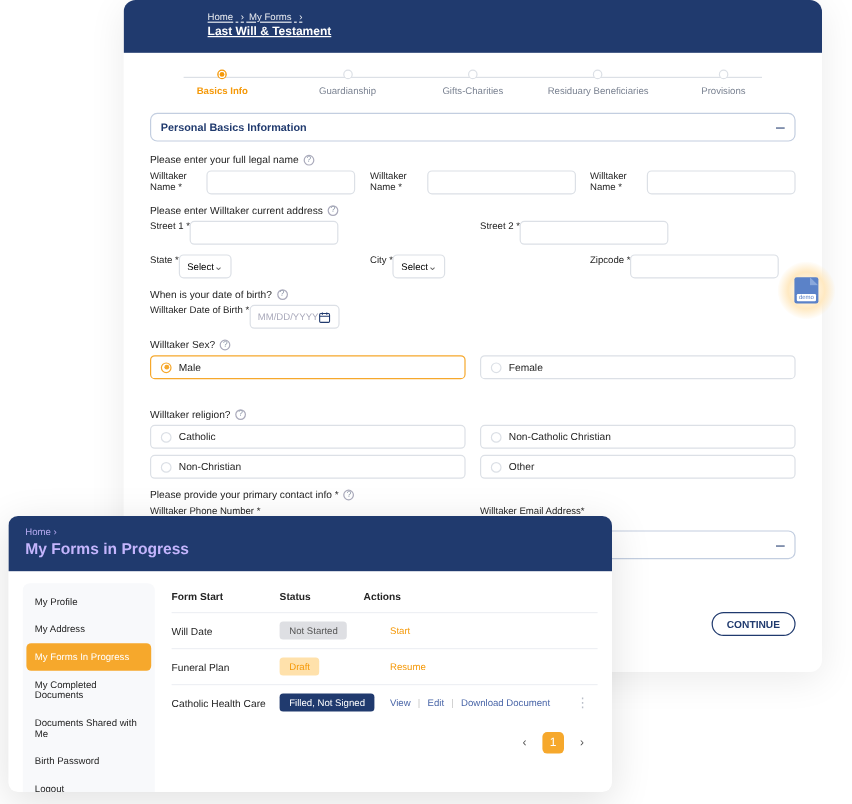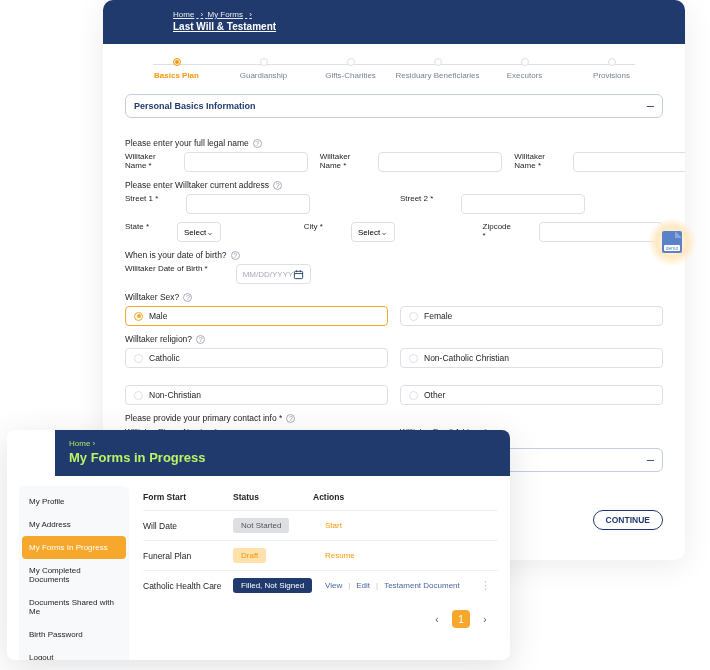--- a/index.html
+++ b/index.html
@@ -34,32 +34,32 @@
   
   .stepper { display:flex; justify-content:space-between; padding: 14px 30px 10px; align-items:flex-start; position:relative; }
   .stepper::before { content:""; position:absolute; top: 20px; left: 50px; right:50px; height:1px; background: var(--border); z-index:0; }
   .step { text-align:center; z-index:1; flex:1; font-size:8px; color: var(--muted); position:relative; }
   .step .dot { width:8px; height:8px; border:1px solid var(--border); background:#fff; border-radius:50%; margin:0 auto 5px; }
   .step.active .dot { border-color: var(--orange-text); background: #fff; box-shadow: inset 0 0 0 2px #fff, inset 0 0 0 4px var(--orange-text); }
   .step.active .dot::after { content:""; display:block; width:4px; height:4px; background:var(--orange-text); border-radius:50%; margin:1px auto; }
   .step.active { color: var(--orange-text); font-weight:600; }
 
   
-  .panel { margin: 4px 22px 20px; border:1px solid var(--panel-line); border-radius:6px; padding:6px 8px; display:flex; justify-content:space-between; align-items:center; }
+  .panel { margin: 4px 22px 10px; border:1px solid var(--panel-line); border-radius:6px; padding:6px 8px; display:flex; justify-content:space-between; align-items:center; }
   .panel-title { color: var(--navy); font-size:9px; font-weight:600; }
   .panel-toggle { color: var(--navy); font-size:13px; line-height:10px; user-select:none; }
 
   
   .form { padding: 0 22px; }
   .group-label { font-size:8.5px; color:#242424; margin: 1px 0 4px; display:flex; align-items:center; gap:4px; }
   .help { display:inline-flex; width:9px; height:9px; border:1px solid #aab; border-radius:50%; align-items:center; justify-content:center; font-size:7px; color:#8a94a6; }
   .flabel { font-size:8px; color:#242424; margin-bottom:2px; }
   .row { display:flex; gap:12px; margin-bottom:8px; }
   .col { flex:1; display:flex; flex-direction:row; }
-  .input { height:20px; border:1px solid var(--border); border-radius:4px; padding:0 6px; font-size:8px; background:#fff;margin-left:28px; }
+  .input { height:20px; border:1px solid var(--border); border-radius:4px; padding:0 6px; font-size:8px; background:#fff; }
   .select { display:flex; align-items:center; justify-content:space-between; padding:0 6px; }
   .select .chevd { font-size:9px; color:#666; }
   .date { display:flex; align-items:center; justify-content:center; padding:0 6px; }
   .date .cal { width:11px; height:11px; }
   .radio-row { display:flex; gap:12px; }
   .radio-box { flex:1; height:20px; border:1px solid var(--border); border-radius:4px; padding:0 8px; display:flex; align-items:center; gap:6px; font-size:8.5px; color:#242424; }
   .radio-box.selected { border-color: var(--orange); }
   .radio { width:9px; height:9px; border-radius:50%; border:1px solid var(--border); display:flex; align-items:center; justify-content:center; }
   .radio.checked { border-color: var(--orange); }
   .radio.checked::after { content:""; width:4px; height:4px; background:var(--orange); border-radius:50%; }
@@ -71,31 +71,31 @@
   .doc-chip { position:absolute; left:648px; top:218px; width:48px; height:48px; border-radius:50%; background: radial-gradient(circle at center, #fff 0%, #ffe9c2 45%, rgba(255,233,194,0) 72%); display:flex; align-items:center; justify-content:center; }
   .doc-chip .doc { width:20px; height:22px; background:#5b82c8; border-radius:2px; position:relative; }
   .doc-chip .doc::before { content:""; position:absolute; top:0; right:0; width:7px; height:7px; background:#8aa8dc; clip-path: polygon(0 0, 100% 100%, 0 100%); }
   .doc-chip .doc .tag { position:absolute; bottom:2px; left:2px; right:2px; height:6px; background:#fff; border-radius:1px; font-size:5px; color:#5b82c8; text-align:center; line-height:6px; }
 
   
   .front-card {
     position:absolute; left:7px; top:430px; width:503px; height:230px; background:#fff;
     border-radius:8px; box-shadow:0 8px 35px rgba(0,0,0,0.12); overflow:hidden;
   }
-  .f-header { background: var(--navy); padding: 9px 14px 11px; color:#bef264;margin-left:48px; }
+  .f-header { background: var(--navy); padding: 9px 14px 11px; color:#c4b5fd; }
   .f-crumbs { font-size:8px; opacity:.9; }
   .f-title { font-size:13px; font-weight:700; margin-top:2px; }
   .f-body { display:flex; padding:10px 12px; gap:14px; }
   .sidebar { width:110px; background: var(--bg); border-radius:6px; padding:4px 3px; display:flex; flex-direction:column; gap:0; }
   .side-item { font-size:8px; color:#242424; padding:7px 7px; border-radius:4px; }
   .side-item.active { background: var(--orange); color:#fff; font-weight:500; }
   .tbl { flex:1; }
   .thead { display:flex; font-size:8.5px; color:#242424; font-weight:700; padding: 6px 0 8px; }
   .th-form { width:90px; }
-  .th-status { width:80px; }
+  .th-status { width:70px; }
   .th-actions { flex:1; }
   .trow { display:flex; align-items:center; border-top:1px solid #eef0f4; padding:7px 0; font-size:8.5px; color:#242424; }
   .td-form { width:90px; }
   .td-status { width:92px; }
   .td-actions { flex:1; display:flex; align-items:center; gap:6px; }
   .pill { display:inline-block; padding:3px 8px; border-radius:3px; font-size:8px; }
   .pill.grey { background: var(--pill-grey); color:#555; }
   .pill.orange { background: var(--pill-orange); color: var(--orange-text); }
   .pill.navy { background: var(--navy); color:#fff; }
   .alink { color: var(--link); font-size:8px; }
@@ -116,37 +116,33 @@
       <span class="chev">›</span>
       <span>My Forms</span>
       <span class="chev">›</span>
     </div>
     <div class="title">Last Will &amp; Testament</div>
   </div>
 
   <div class="stepper">
     <div class="step active">
         <div class="dot"></div>
-        <div>Basics Plan</div>
+        <div>Basics Info</div>
       </div>
     <div class="step">
         <div class="dot"></div>
         <div>Guardianship</div>
       </div>
     <div class="step">
         <div class="dot"></div>
         <div>Gifts-Charities</div>
       </div>
     <div class="step">
         <div class="dot"></div>
         <div>Residuary Beneficiaries</div>
-      </div>
-    <div class="step">
-        <div class="dot"></div>
-        <div>Executors</div>
       </div>
     <div class="step">
         <div class="dot"></div>
         <div>Provisions</div>
       </div>
   </div>
 
   <div class="panel">
     <div class="panel-title">Personal Basics Information</div>
     <div class="panel-toggle">–</div>
@@ -224,36 +220,36 @@
               <line x1="16" y1="3" x2="16" y2="7" stroke="#203a6e" stroke-width="2"></line>
             </svg>
         </div>
       </div>
     </div>
 
     <div class="group-label">
       <span>Willtaker Sex?</span>
       <span class="help">?</span>
     </div>
-    <div class="radio-row" style="margin-bottom:8px;justify-content:space-between;">
+    <div class="radio-row" style="margin-bottom:24px;justify-content:space-between;">
       <div class="radio-box selected">
           <span class="radio checked"></span>
           <span>Male</span>
         </div>
       <div class="radio-box">
           <span class="radio"></span>
           <span>Female</span>
         </div>
     </div>
 
     <div class="group-label">
       <span>Willtaker religion?</span>
       <span class="help">?</span>
     </div>
-    <div class="radio-row" style="margin-bottom:17px;">
+    <div class="radio-row" style="margin-bottom:5px;">
       <div class="radio-box">
           <span class="radio"></span>
           <span>Catholic</span>
         </div>
       <div class="radio-box">
           <span class="radio"></span>
           <span>Non-Catholic Christian</span>
         </div>
     </div>
     <div class="radio-row" style="margin-bottom:8px;">
@@ -338,21 +334,21 @@
       </div>
 
       <div class="trow">
         <div class="td-form">Catholic Health Care</div>
         <div class="td-status"><span class="pill navy">Filled, Not Signed</span></div>
         <div class="td-actions">
           <span class="alink">View</span>
           <span class="sep">|</span>
           <span class="alink">Edit</span>
           <span class="sep">|</span>
-          <span class="alink">Testament Document</span>
+          <span class="alink">Download Document</span>
           <span class="dots">⋮</span>
         </div>
       </div>
 
       <div class="pager">
         <div class="pg-btn">‹</div>
         <div class="pg-btn cur">1</div>
         <div class="pg-btn">›</div>
       </div>
     </div>

